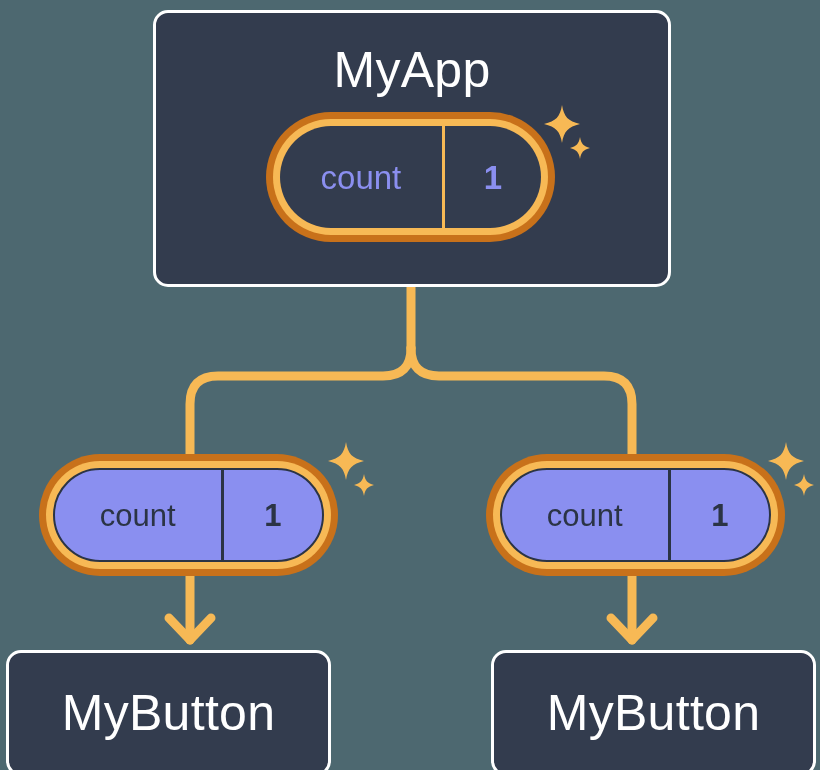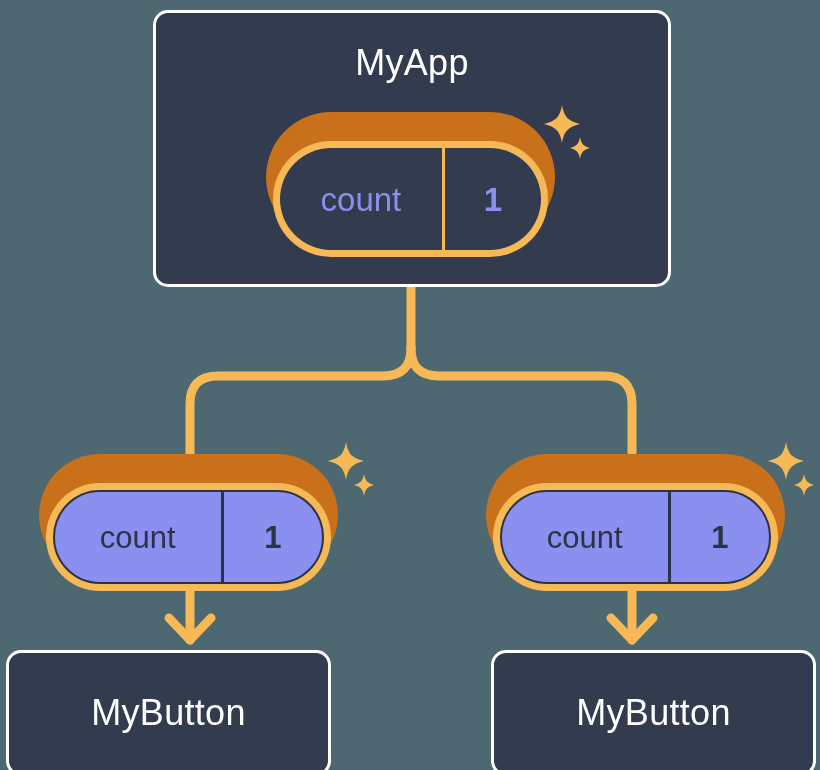--- a/index.html
+++ b/index.html
@@ -18,21 +18,21 @@
   .card{
     position:absolute;z-index:2;
     background:#333c4e;
     border:3px solid #ffffff;
     border-radius:15px;
     box-sizing:border-box;
     display:flex;align-items:center;justify-content:center;
   }
   .card-title{
     color:#ffffff;
-    font-size:36px;
+    font-size:50px;
     font-weight:400;
     letter-spacing:0.3px;
     line-height:1;
     white-space:nowrap;
   }
 
   #card-myapp{left:153px;top:10px;width:518px;height:277px;
               align-items:flex-start;justify-content:center;}
   #card-myapp .card-title{margin-top:32px;}
 
@@ -54,21 +54,20 @@
     width:100%;height:100%;
     box-sizing:border-box;
   }
   
   .pill-mid{
     background:#f7b955;
     border-radius:999px;
     padding:7px;
     width:100%;height:100%;
     box-sizing:border-box;
-    margin-top:22px;
   }
   
   .pill-inner{
     width:100%;height:100%;
     border-radius:999px;
     box-sizing:border-box;
     display:flex;align-items:center;
     overflow:hidden;
   }
   .pill-key,.pill-val{

